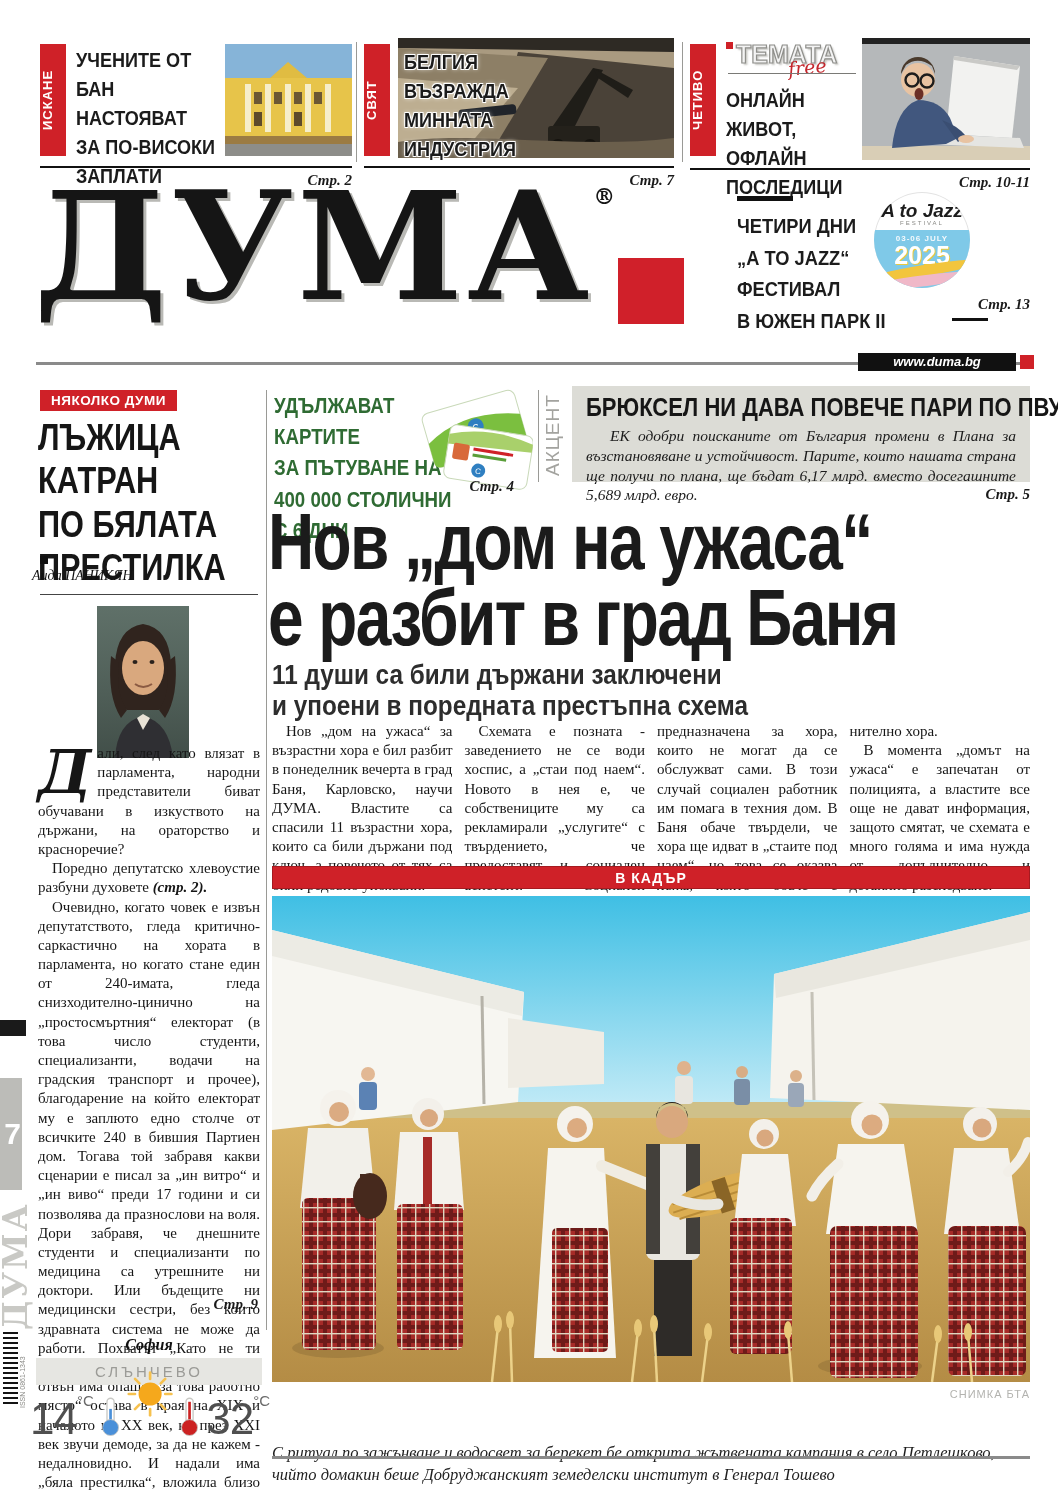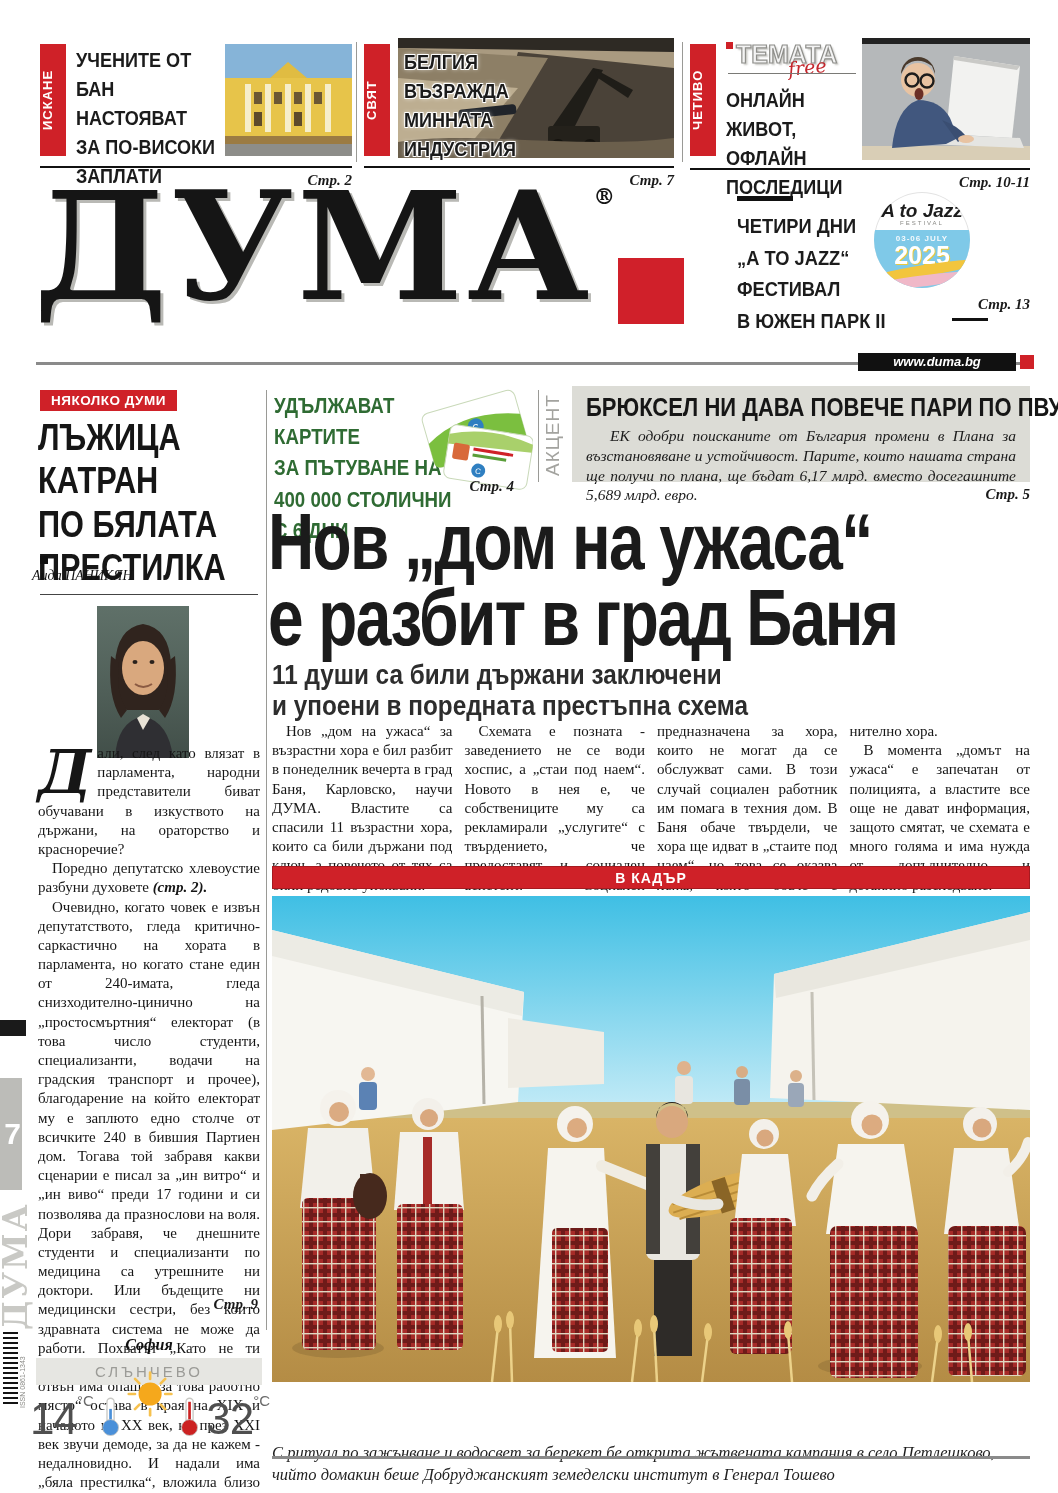--- a/index.html
+++ b/index.html
@@ -378,20 +378,21 @@
         <ellipse cx="238" cy="424" rx="4" ry="9"></ellipse>
       <ellipse cx="366" cy="432" rx="4" ry="9"></ellipse>
         <ellipse cx="382" cy="428" rx="4" ry="9"></ellipse>
       <ellipse cx="436" cy="436" rx="4" ry="9"></ellipse>
         <ellipse cx="516" cy="434" rx="4" ry="9"></ellipse>
       <ellipse cx="666" cy="438" rx="4" ry="9"></ellipse>
         <ellipse cx="696" cy="436" rx="4" ry="9"></ellipse>
     </g>
   </svg>
 
+  <div class="abs" style="left:272px; top:1388px; width:758px; text-align:right; font-size:11px; letter-spacing:1px; color:#b3b3af;">СНИМКА БТА</div>
   <div class="abs serif preline" style="left:272px; top:1402px; width:758px; font-style:italic; font-size:16.5px; line-height:1.32; color:#1e1e1e;margin-top:40px;">С ритуал по зажънване и водосвет за берекет бе открита жътвената кампания в село Петлешково,
 чийто домакин беше Добруджанският земеделски институт в Генерал Тошево</div>
   <div class="abs" style="left:272px; top:1456px; width:758px; height:3px; background:#8a8a8a;"></div>
 
   <div class="abs" style="left:0; top:1020px; width:26px; height:16px; background:#1a1a1a;"></div>
   <div class="abs" style="left:0; top:1078px; width:22px; height:112px; background:#bcbcb8; color:#fff; font-weight:bold; font-size:30px; display:flex; align-items:center; justify-content:flex-end; padding-right:1px;">7</div>
   <div class="abs djserif" style="left:-4px; top:1200px; height:130px; writing-mode:vertical-rl; transform:rotate(180deg); font-weight:bold; font-size:33px; color:#c9c9c5; letter-spacing:2px;">ДУМА</div>
   <div class="abs" style="left:3px; top:1332px; width:15px; height:74px; background:repeating-linear-gradient(to bottom,#141414 0 2px,#fff 2px 5px);"></div>
   <div class="abs" style="left:19px; top:1330px; height:78px; writing-mode:vertical-rl; transform:rotate(180deg); font-size:7px; color:#8a8a86;">ISSN 0861-1343</div>
 

